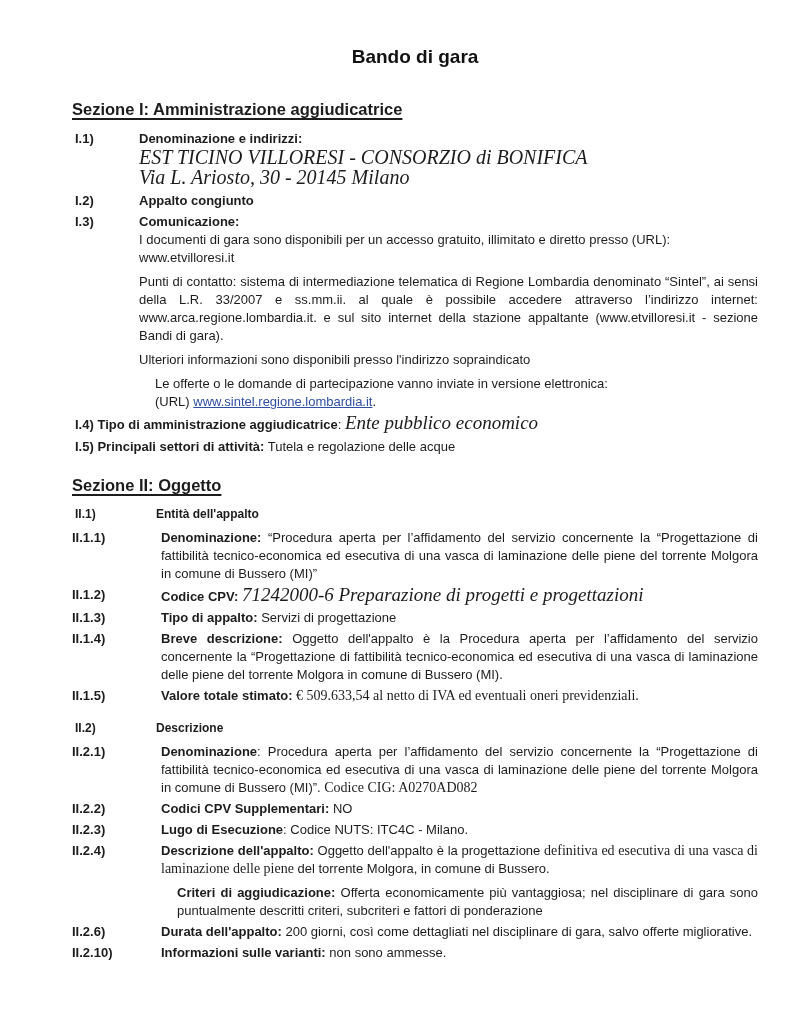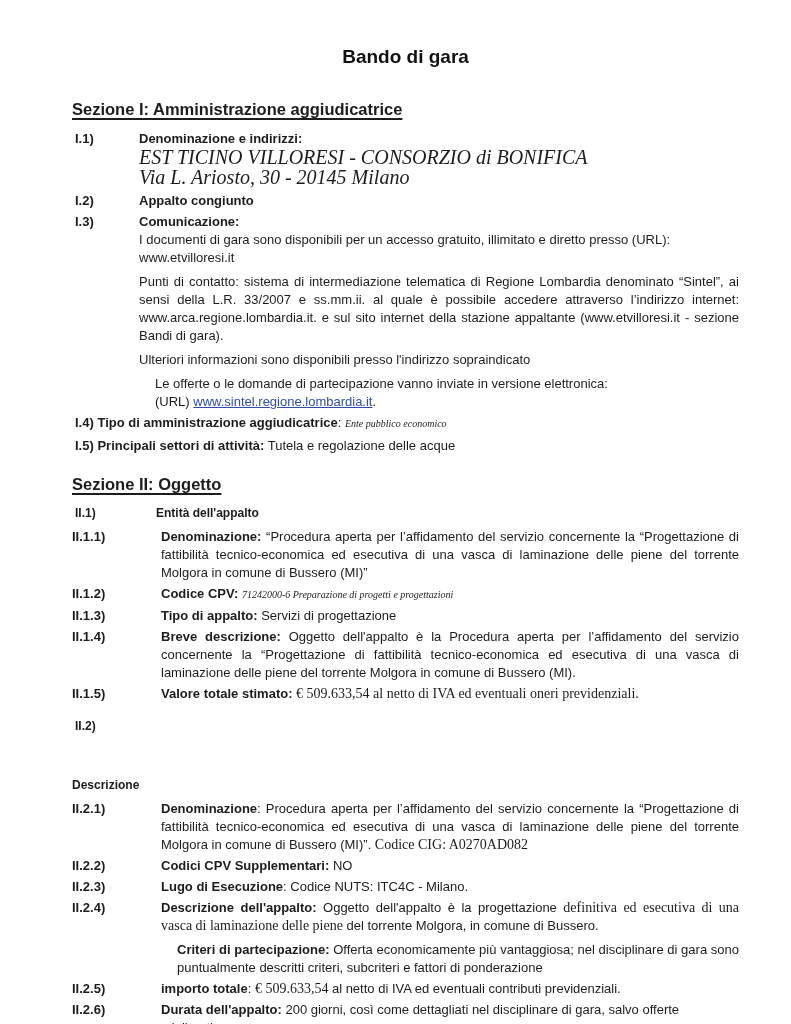--- a/index.html
+++ b/index.html
@@ -7,21 +7,21 @@
   .page {
     position: relative;
     width: 791px;
     height: 1024px;
     margin: 0 auto;
     background: #ffffff;
     color: #1c1c1c;
     font-family: "Liberation Sans", sans-serif;
     font-size: 13px;
     line-height: 18px;
-    padding: 44px 52px 16px 72px;
+    padding: 44px 33px 16px 72px;
     overflow: hidden;
   }
   .doc-title {
     text-align: center;
     font-size: 19px;
     line-height: 26px;
     font-weight: bold;
     color: #111;
     margin-bottom: 28px;
   }
@@ -39,28 +39,28 @@
   .item .num {
     font-weight: bold;
     flex: 0 0 auto;
     min-width: 28px;
     padding-left: 3px;
   }
   .item .num.w2 { min-width: 50px; padding-left: 0; }
   .item .num.wsub { min-width: 45px; }
   .item .body { flex: 1 1 auto; min-width: 0; }
   .subhead { font-size: 12px; line-height: 20px; font-weight: bold; margin-bottom: 5px; }
-  .subhead.second { margin-top: 13px; flex-direction: column; }
+  .subhead.second { margin-top: 13px; }
   .label { font-weight: bold; }
   .flat { margin-bottom: 4px; padding-left: 3px; }
   .para { margin-bottom: 6px; }
   .para:last-child { margin-bottom: 0; margin-left: 16px; }
   .justify { text-align: justify; }
   .serif { font-family: "Liberation Serif", serif; font-size: 14px; }
-  .serif-italic { font-family: "Liberation Serif", serif; font-style: italic; font-size: 10px; }
+  .serif-italic { font-family: "Liberation Serif", serif; font-style: italic; font-size: 19px; }
   .addr-line { font-family: "Liberation Serif", serif; font-style: italic; font-size: 20px; margin-bottom: 2px; }
   .link { color: #2e4fa3; text-decoration: underline; cursor: pointer; }
   .gap-after-i1 { margin-bottom: 4px; }
   .i3-block .para:first-child { margin-top: 2px; }
 </style>
 </head>
 <body>
 
 <div class="page">
 
@@ -147,28 +147,24 @@
 
   <div class="item">
     <span class="num w2">II.2.3)</span>
     <div class="body"><span class="label">Lugo di Esecuzione</span><span>: </span><span>Codice NUTS: ITC4C - Milano.</span></div>
   </div>
 
   <div class="item">
     <span class="num w2">II.2.4)</span>
     <div class="body">
       <p class="para justify"><span class="label">Descrizione dell'appalto:</span> <span>Oggetto dell'appalto è la progettazione </span><span class="serif">definitiva ed esecutiva di una vasca di laminazione delle piene </span><span>del torrente Molgora, in comune di Bussero.</span></p>
-      <p class="para justify"><span class="label">Criteri di partecipazione:</span> <span>Offerta economicamente più vantaggiosa; nel disciplinare di gara sono puntualmente descritti criteri, subcriteri e fattori di ponderazione</span></p>
+      <p class="para justify"><span class="label">Criteri di aggiudicazione:</span> <span>Offerta economicamente più vantaggiosa; nel disciplinare di gara sono puntualmente descritti criteri, subcriteri e fattori di ponderazione</span></p>
     </div>
   </div>
 
-  <div class="item">
-    <span class="num w2">II.2.5)</span>
-    <div class="body"><span class="label">importo totale</span><span>: </span><span class="serif">€ 509.633,54 </span><span> al netto di IVA ed eventuali contributi previdenziali.</span></div>
-  </div>
 
   <div class="item">
     <span class="num w2">II.2.6)</span>
     <div class="body"><span class="label">Durata dell'appalto:</span> <span>200 giorni, così come dettagliati nel disciplinare di gara, salvo offerte migliorative.</span></div>
   </div>
 
   <div class="item">
     <span class="num w2">II.2.10)</span>
     <div class="body"><span class="label">Informazioni sulle varianti:</span> <span>non sono ammesse.</span></div>
   </div>

